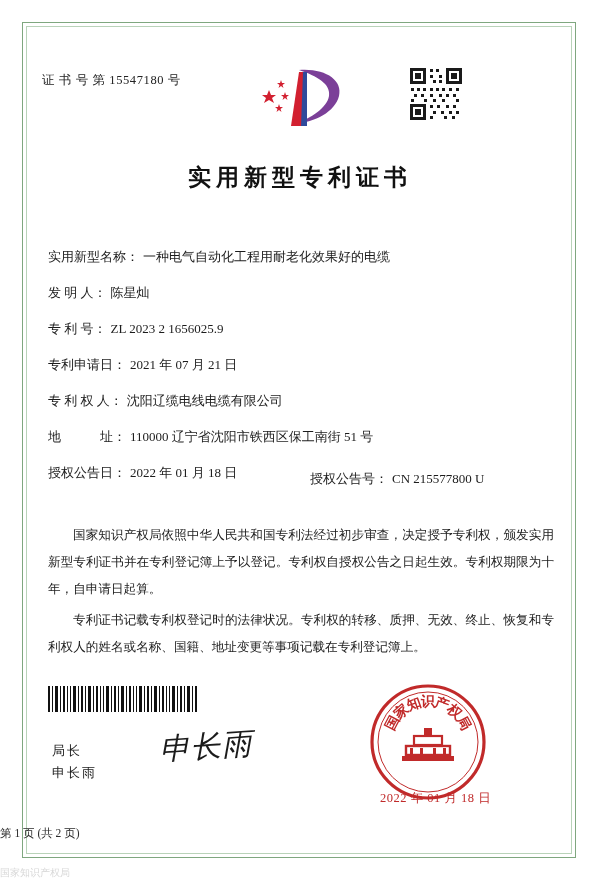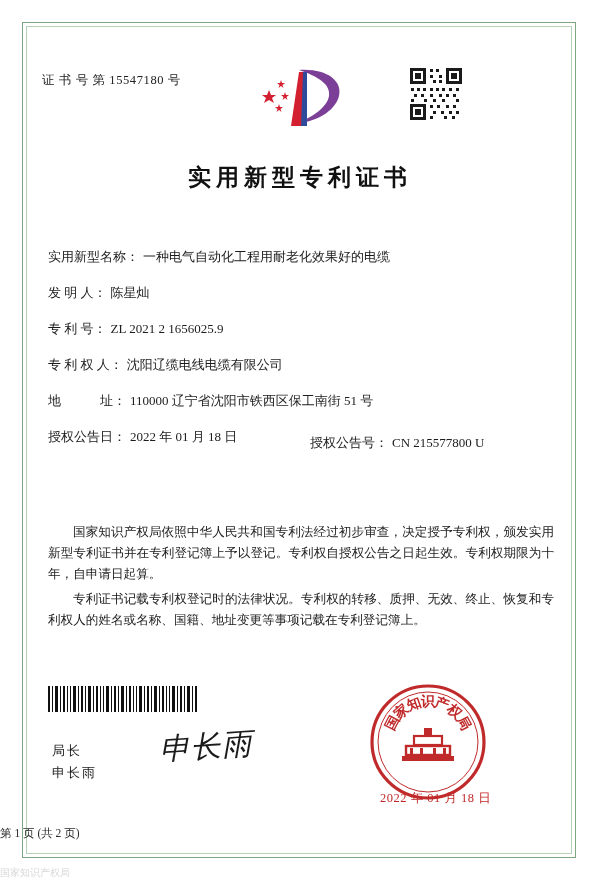--- a/index.html
+++ b/index.html
@@ -116,21 +116,21 @@
     top: 6px;
   }
 
   
   .body-text {
     position: absolute;
     left: 48px;
     top: 522px;
     width: 506px;
     font-size: 12.6px;
-    line-height: 21px;
+    line-height: 27px;
     color: #1c1c1c;
     text-align: justify;
   }
   .body-text p {
     margin: 0 0 4px 0;
     text-indent: 25px;
   }
 
   
   .barcode {
@@ -294,21 +294,24 @@
   <div class="title">实用新型专利证书</div>
 
   <div class="fields">
     <div class="field-row">
       <span class="field-label">实用新型名称：</span><span class="field-value">一种电气自动化工程用耐老化效果好的电缆</span>
     </div>
     <div class="field-row">
       <span class="field-label">发 明 人：</span><span class="field-value">陈星灿</span>
     </div>
     <div class="field-row">
-      <span class="field-label">专 利 号：</span><span class="field-value">ZL 2021 2 1656025.9</span>
+      <span class="field-label">专 利 号：</span><span class="field-value">ZL 2023 2 1656025.9</span>
+    </div>
+    <div class="field-row">
+      <span class="field-label">专利申请日：</span><span class="field-value">2021 年 07 月 21 日</span>
     </div>
     <div class="field-row">
       <span class="field-label">专 利 权 人：</span><span class="field-value">沈阳辽缆电线电缆有限公司</span>
     </div>
     <div class="field-row">
       <span class="field-label">地　　　址：</span><span class="field-value">110000 辽宁省沈阳市铁西区保工南街 51 号</span>
     </div>
     <div class="field-row two-col">
       <span class="field-label">授权公告日：</span><span class="field-value">2022 年 01 月 18 日</span>
       <span class="col2">

